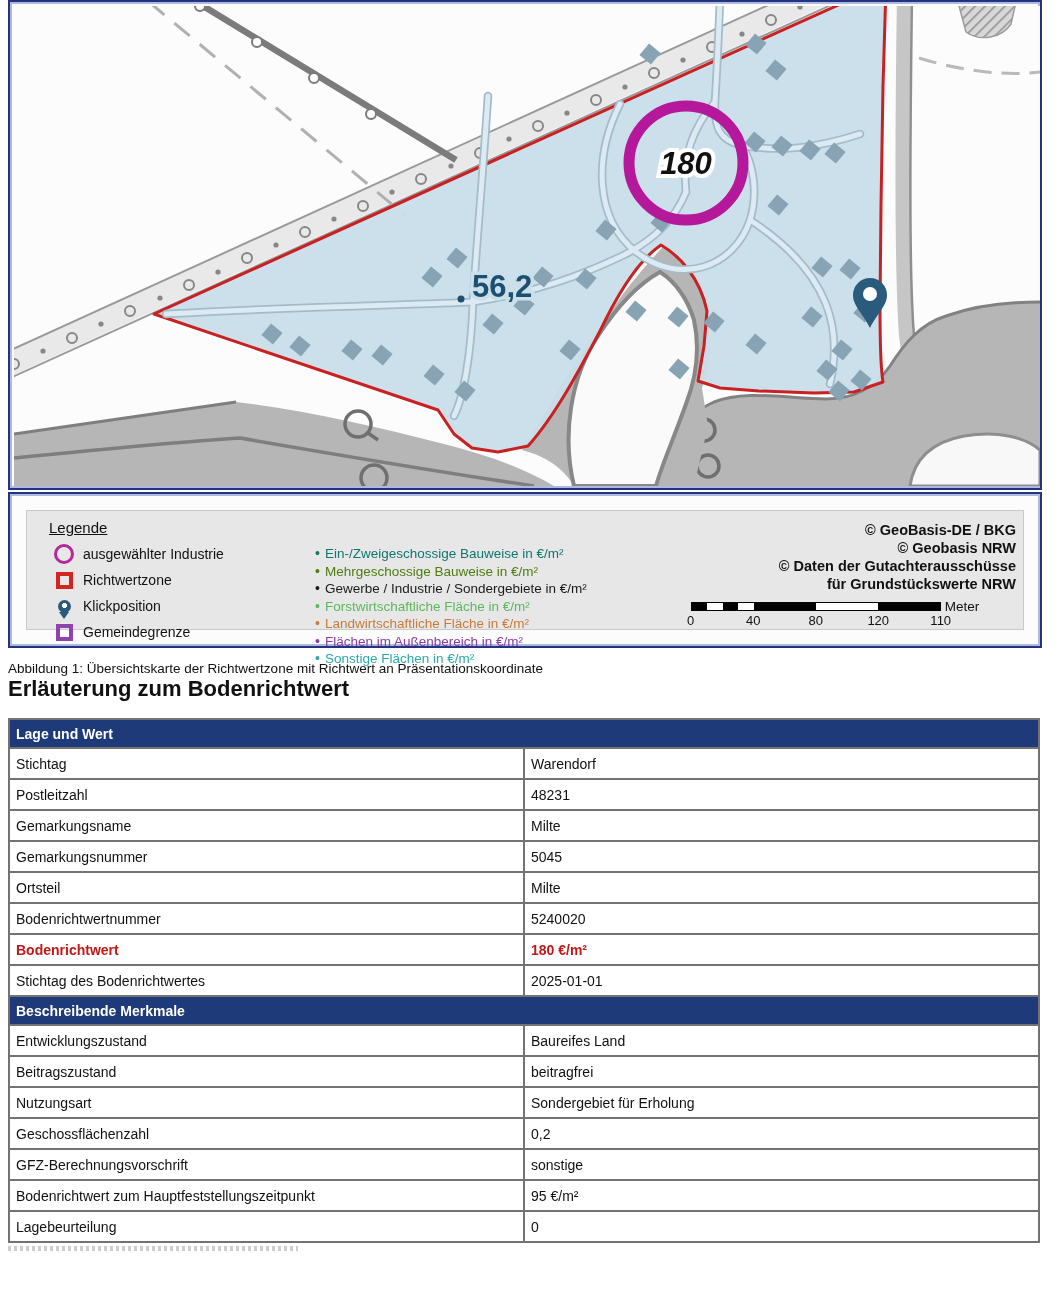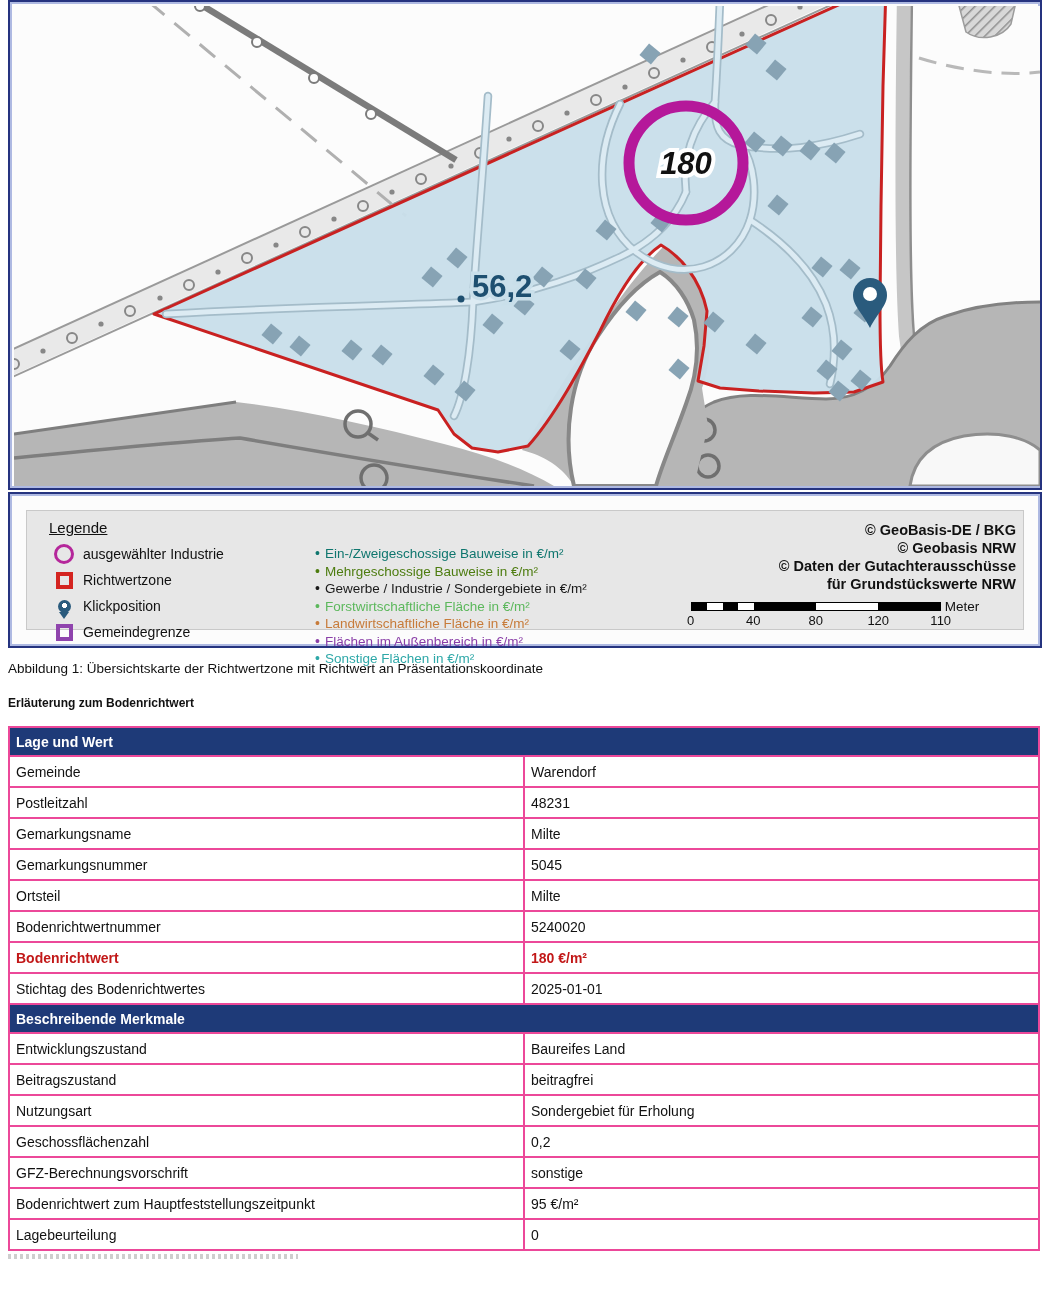--- a/index.html
+++ b/index.html
@@ -41,26 +41,26 @@
   .scalebar-col{width:250px;position:relative;}
   .scalebar{display:flex;height:9px;border:1px solid #000;box-sizing:border-box;}
   .scalebar .seg{height:100%;}
   .seg.b{background:#000;}.seg.w{background:#fff;}
   .scale-labels{position:relative;height:16px;margin-top:2px;font-size:13px;}
   .scale-labels span{position:absolute;transform:translateX(-50%);}
   .meter-label{font-size:13.5px;margin:-3px 0 0 4px;}
 
   
   .fig-caption{margin-top:13px;font-size:13.5px;color:#111;}
-  .heading{margin-top:20px;font-size:12px;font-weight:bold;}
+  .heading{font-size:22px;font-weight:bold;}
 
   
   table.details{margin-top:16px;border-collapse:collapse;width:1032px;
                 border:2px solid #000;font-size:14px;table-layout:fixed;}
-  table.details td{border:2px solid #ec4899;height:27px;padding:1px 6px;vertical-align:middle;
+  table.details td{border:2px solid #737373;height:27px;padding:1px 6px;vertical-align:middle;
                    overflow:hidden;white-space:nowrap;}
   td.lbl{width:515px;}
   tr.sec td{background:#1e3a78;color:#fff;font-weight:bold;height:25px;}
   tr.hl td{color:#c21818;font-weight:bold;}
 
   .cut-caption{margin-top:3px;height:5px;width:290px;overflow:hidden;
       background:repeating-linear-gradient(90deg,#b9b9b9 0 3px,transparent 3px 6px);
       opacity:.7;}
 
   svg text{font-family:"Liberation Sans","DejaVu Sans",sans-serif;}
@@ -408,21 +408,21 @@
 
   <div class="fig-caption">Abbildung 1: Übersichtskarte der Richtwertzone mit Richtwert an Präsentationskoordinate</div>
   <div class="heading">Erläuterung zum Bodenrichtwert</div>
 
   <table class="details">
     <tbody>
         <tr class="sec">
           <td colspan="2">Lage und Wert</td>
         </tr>
         <tr>
-          <td class="lbl">Gemeinde</td>
+          <td class="lbl">Stichtag</td>
           <td class="val">Warendorf</td>
         </tr>
         <tr>
           <td class="lbl">Postleitzahl</td>
           <td class="val">48231</td>
         </tr>
         <tr>
           <td class="lbl">Gemarkungsname</td>
           <td class="val">Milte</td>
         </tr>

